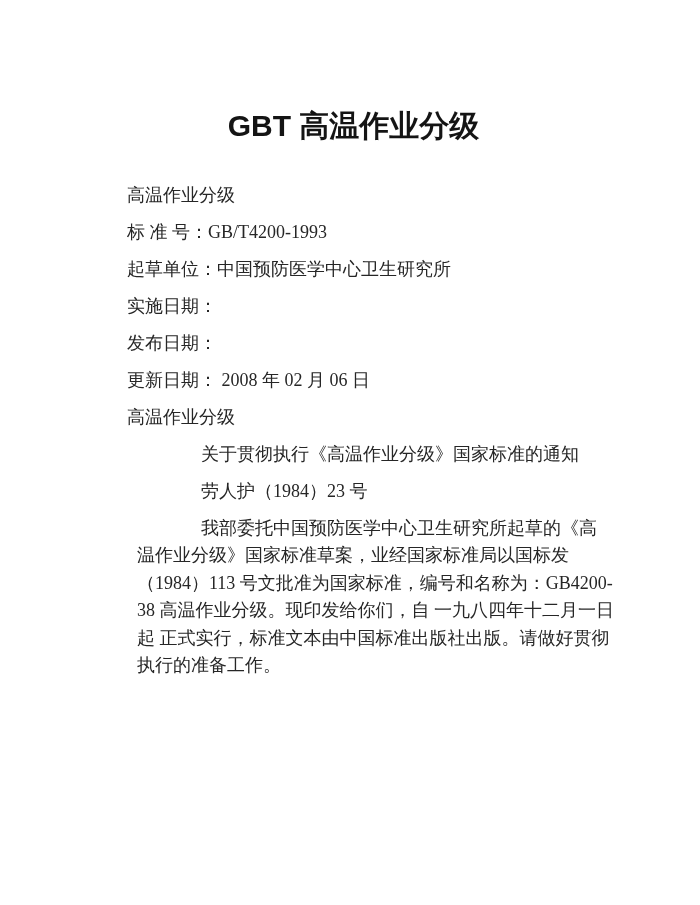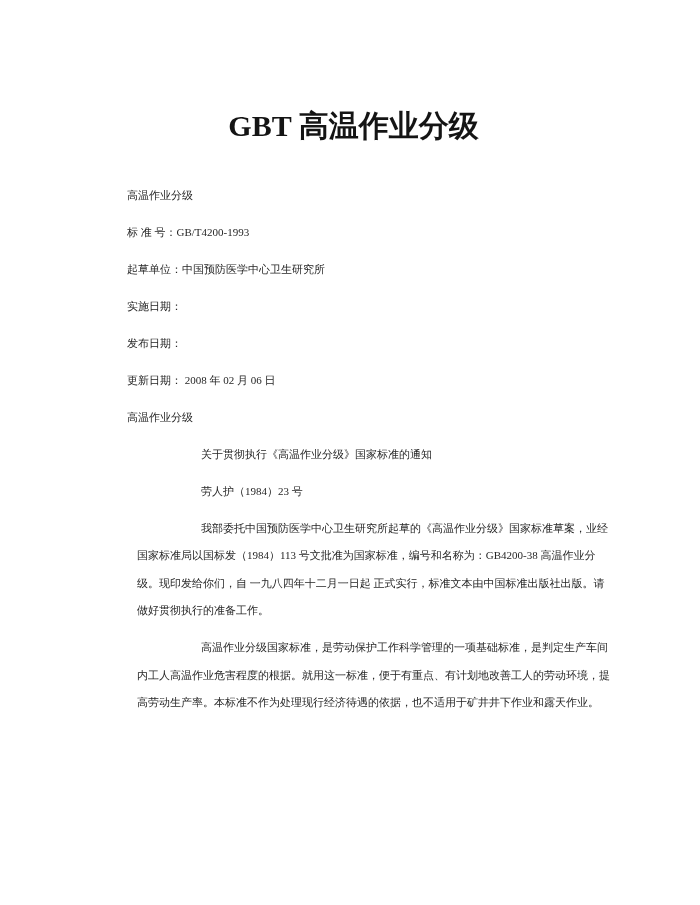--- a/index.html
+++ b/index.html
@@ -15,32 +15,32 @@
     color: #1f1f1f;
   }
   .page {
     box-sizing: border-box;
     width: 700px;
     height: 905px;
     padding: 104px 86px 0 93px;
     background: #ffffff;
   }
   .title {
-    font-family: Liberation Serif, serif;
+    font-family: Liberation Sans, sans-serif;
     font-weight: 700;
     font-size: 30px;
     line-height: 44px;
     text-align: center;
     margin: 0 0 34px 0;
     color: #141414;
     white-space: nowrap;
   }
   p {
     margin: 0 0 9.6px 0;
-    font-size: 11px;
+    font-size: 18px;
     line-height: 27.4px;
     color: #262626;
   }
   .meta {
     margin-left: 34px;
   }
   .indent {
     text-indent: 64px;
     margin-left: 44px;
   }
@@ -56,14 +56,13 @@
   <p class="meta">起草单位：中国预防医学中心卫生研究所</p>
   <p class="meta">实施日期：</p>
   <p class="meta">发布日期：</p>
   <p class="meta">更新日期： 2008 年 02 月 06 日</p>
   <p class="meta">高温作业分级</p>
 
   <p class="indent">关于贯彻执行《高温作业分级》国家标准的通知</p>
   <p class="indent">劳人护（1984）23 号</p>
 
   <p class="indent">我部委托中国预防医学中心卫生研究所起草的《高温作业分级》国家标准草案，业经国家标准局以国标发（1984）113 号文批准为国家标准，编号和名称为：GB4200-38 高温作业分级。现印发给你们，自 一九八四年十二月一日起 正式实行，标准文本由中国标准出版社出版。请做好贯彻执行的准备工作。</p>
-  <p class="indent">高温作业分级国家标准，是劳动保护工作科学管理的一项基础标准，是判定生产车间内工人高温作业危害程度的根据。就用这一标准，便于有重点、有计划地改善工人的劳动环境，提高劳动生产率。本标准不作为处理现行经济待遇的依据，也不适用于矿井井下作业和露天作业。</p>
 </div>
 
 </body></html>

